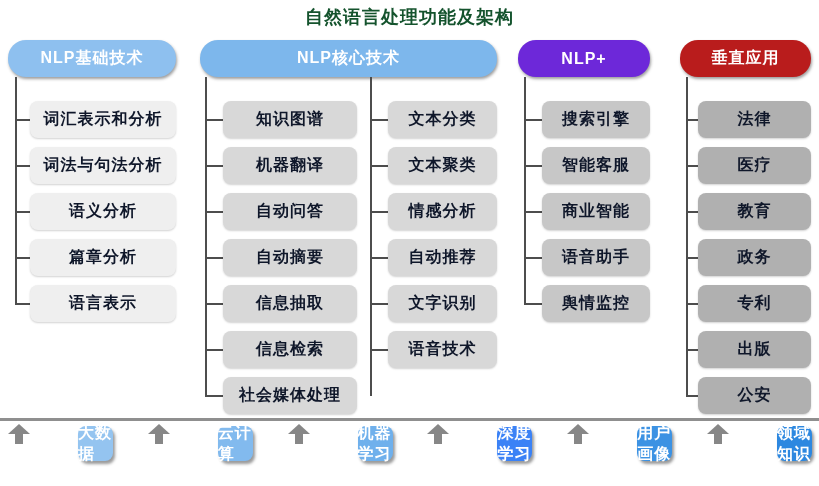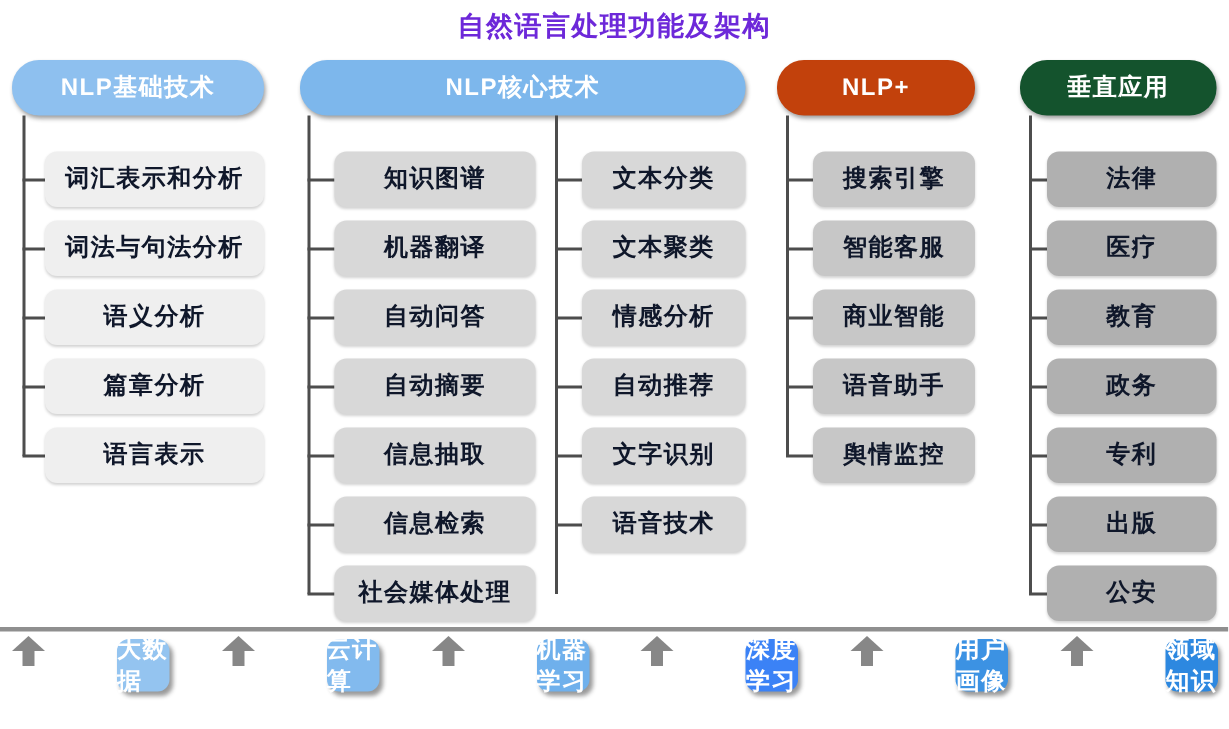--- a/index.html
+++ b/index.html
@@ -2,36 +2,36 @@
 <html><head>
 <meta charset="utf-8">
 <style>
   html,body{margin:0;padding:0;background:#fff;}
   .canvas{
     position:relative;width:819px;height:486px;background:#ffffff;
     font-family:"Liberation Sans","DejaVu Sans",sans-serif;overflow:hidden;
   }
   .title{
     position:absolute;top:5px;left:0;right:0;text-align:center;
-    font-size:18px;font-weight:bold;color:#6d28d9;letter-spacing:1px;
+    font-size:18px;font-weight:bold;color:#14532d;letter-spacing:1px;
   }
   .col{position:absolute;top:40px;}
   .col1{left:8px;width:168px;}
   .col2{left:200px;width:297px;}
   .col3{left:518px;width:132px;}
   .col4{left:680px;width:131px;}
   .hdr{
     height:37px;border-radius:18px;color:#fff;font-weight:bold;font-size:16px;
     display:flex;align-items:center;justify-content:center;
     box-shadow:1px 2px 3px rgba(40,40,40,.45);letter-spacing:1px;text-align:center;
   }
   .h1{background:#8ec0ef;}
   .h2{background:#7db7ec;}
-  .h3{background:#c2410c;}
-  .h4{background:#14532d;}
+  .h3{background:#6d28d9;}
+  .h4{background:#b91c1c;}
   .stack{position:relative;margin-top:24px;}
   .vline{position:absolute;top:-24px;bottom:18px;width:2px;background:#4d4d4d;}
   .row{display:flex;align-items:center;height:37px;margin-bottom:9px;}
   .row:last-child{margin-bottom:0;}
   .tick{height:2px;background:#4d4d4d;flex:none;}
   .node{
     flex:1;height:37px;border-radius:8px;display:flex;align-items:center;justify-content:center;
     font-size:16px;font-weight:bold;color:#0f172a;letter-spacing:1px;
     box-shadow:0 1px 2px rgba(0,0,0,.18);
   }

